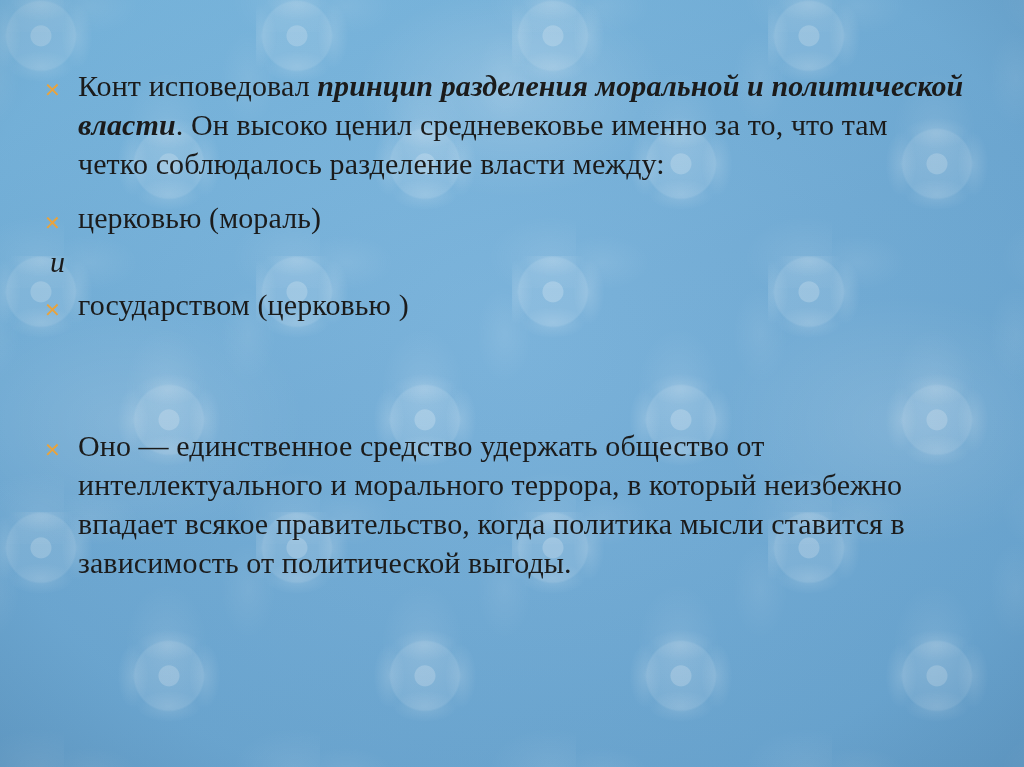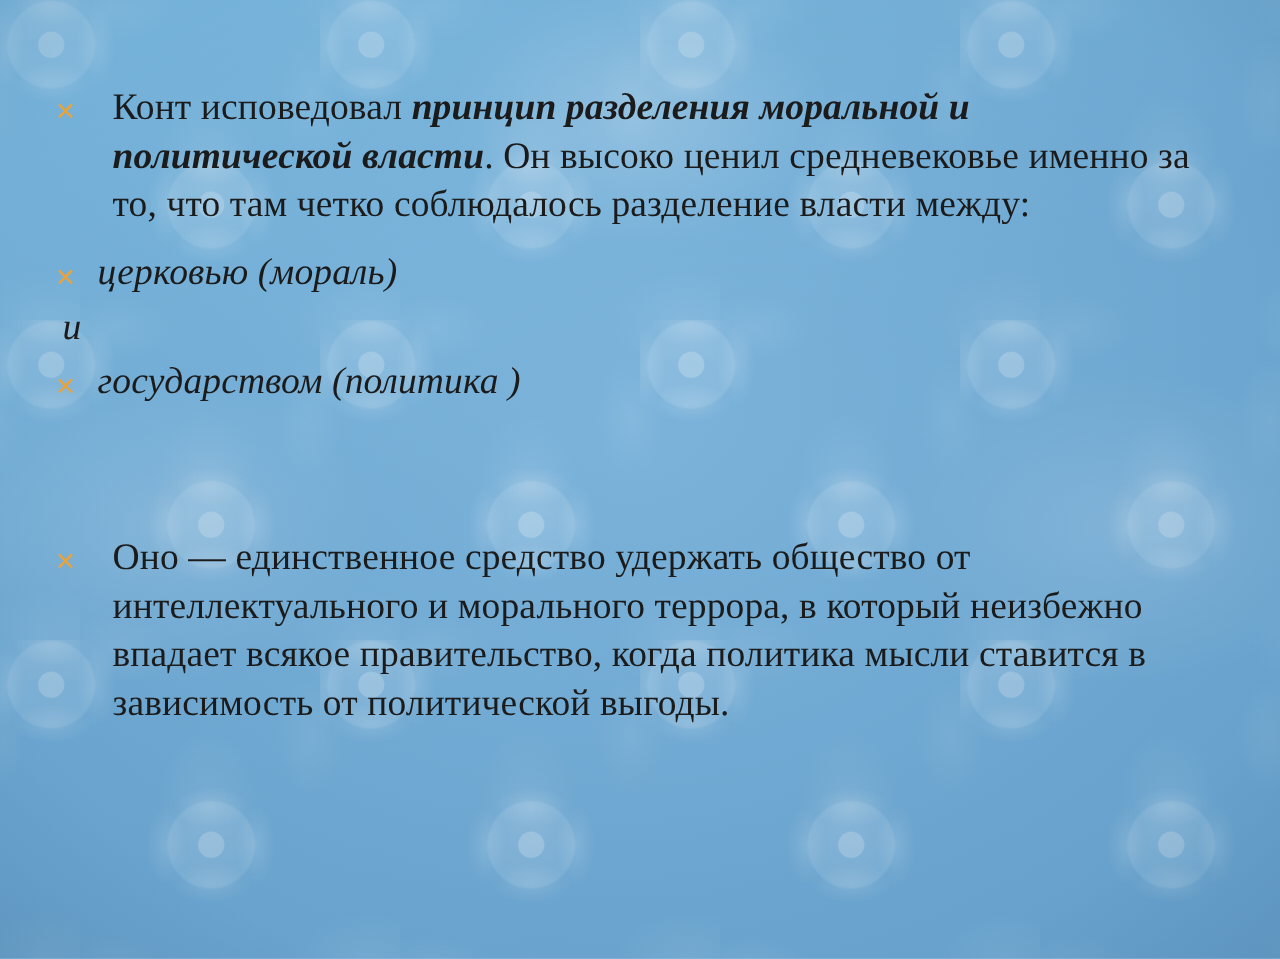--- a/index.html
+++ b/index.html
@@ -95,37 +95,35 @@
     color: #1b1b1b;
     font-size: 30px;
     line-height: 1.28;
     letter-spacing: 0.1px;
   }
   .bullet-text .em {
     font-weight: bold;
     font-style: italic;
   }
   .italic-item .bullet-text {
-    font-style: italic;
   }
 
   .plain-line {
     color: #1b1b1b;
     font-size: 30px;
     font-style: italic;
     line-height: 1.28;
     margin: 4px 0 4px 6px;
   }
 
   .gap-small { height: 10px; }
   .gap-big { height: 96px; }
 
   .para-block .bullet-text {
     line-height: 1.30;
-    margin-left: 12px;
   }
 </style>
 </head>
 <body>
 
 <div id="slide">
 
   <div class="bg-layer bg-base"></div>
   <div class="bg-layer bg-damask"></div>
   <div class="bg-layer bg-damask2"></div>
@@ -144,21 +142,21 @@
 
     <div class="bullet-row italic-item">
       <span class="bullet-mark">✕</span>
       <div class="bullet-text">церковью (мораль)</div>
     </div>
 
     <div class="plain-line">и</div>
 
     <div class="bullet-row italic-item">
       <span class="bullet-mark">✕</span>
-      <div class="bullet-text">государством (политика )</div>
+      <div class="bullet-text">государством (церковью )</div>
     </div>
 
     <div class="gap-big"></div>
 
     <div class="bullet-row para-block">
       <span class="bullet-mark">✕</span>
       <div class="bullet-text">Оно — единственное средство удержать общество от интеллектуального и морального террора, в который неизбежно впадает всякое правительство, когда политика мысли ставится в зависимость от политической выгоды.</div>
     </div>
 
   </div>

